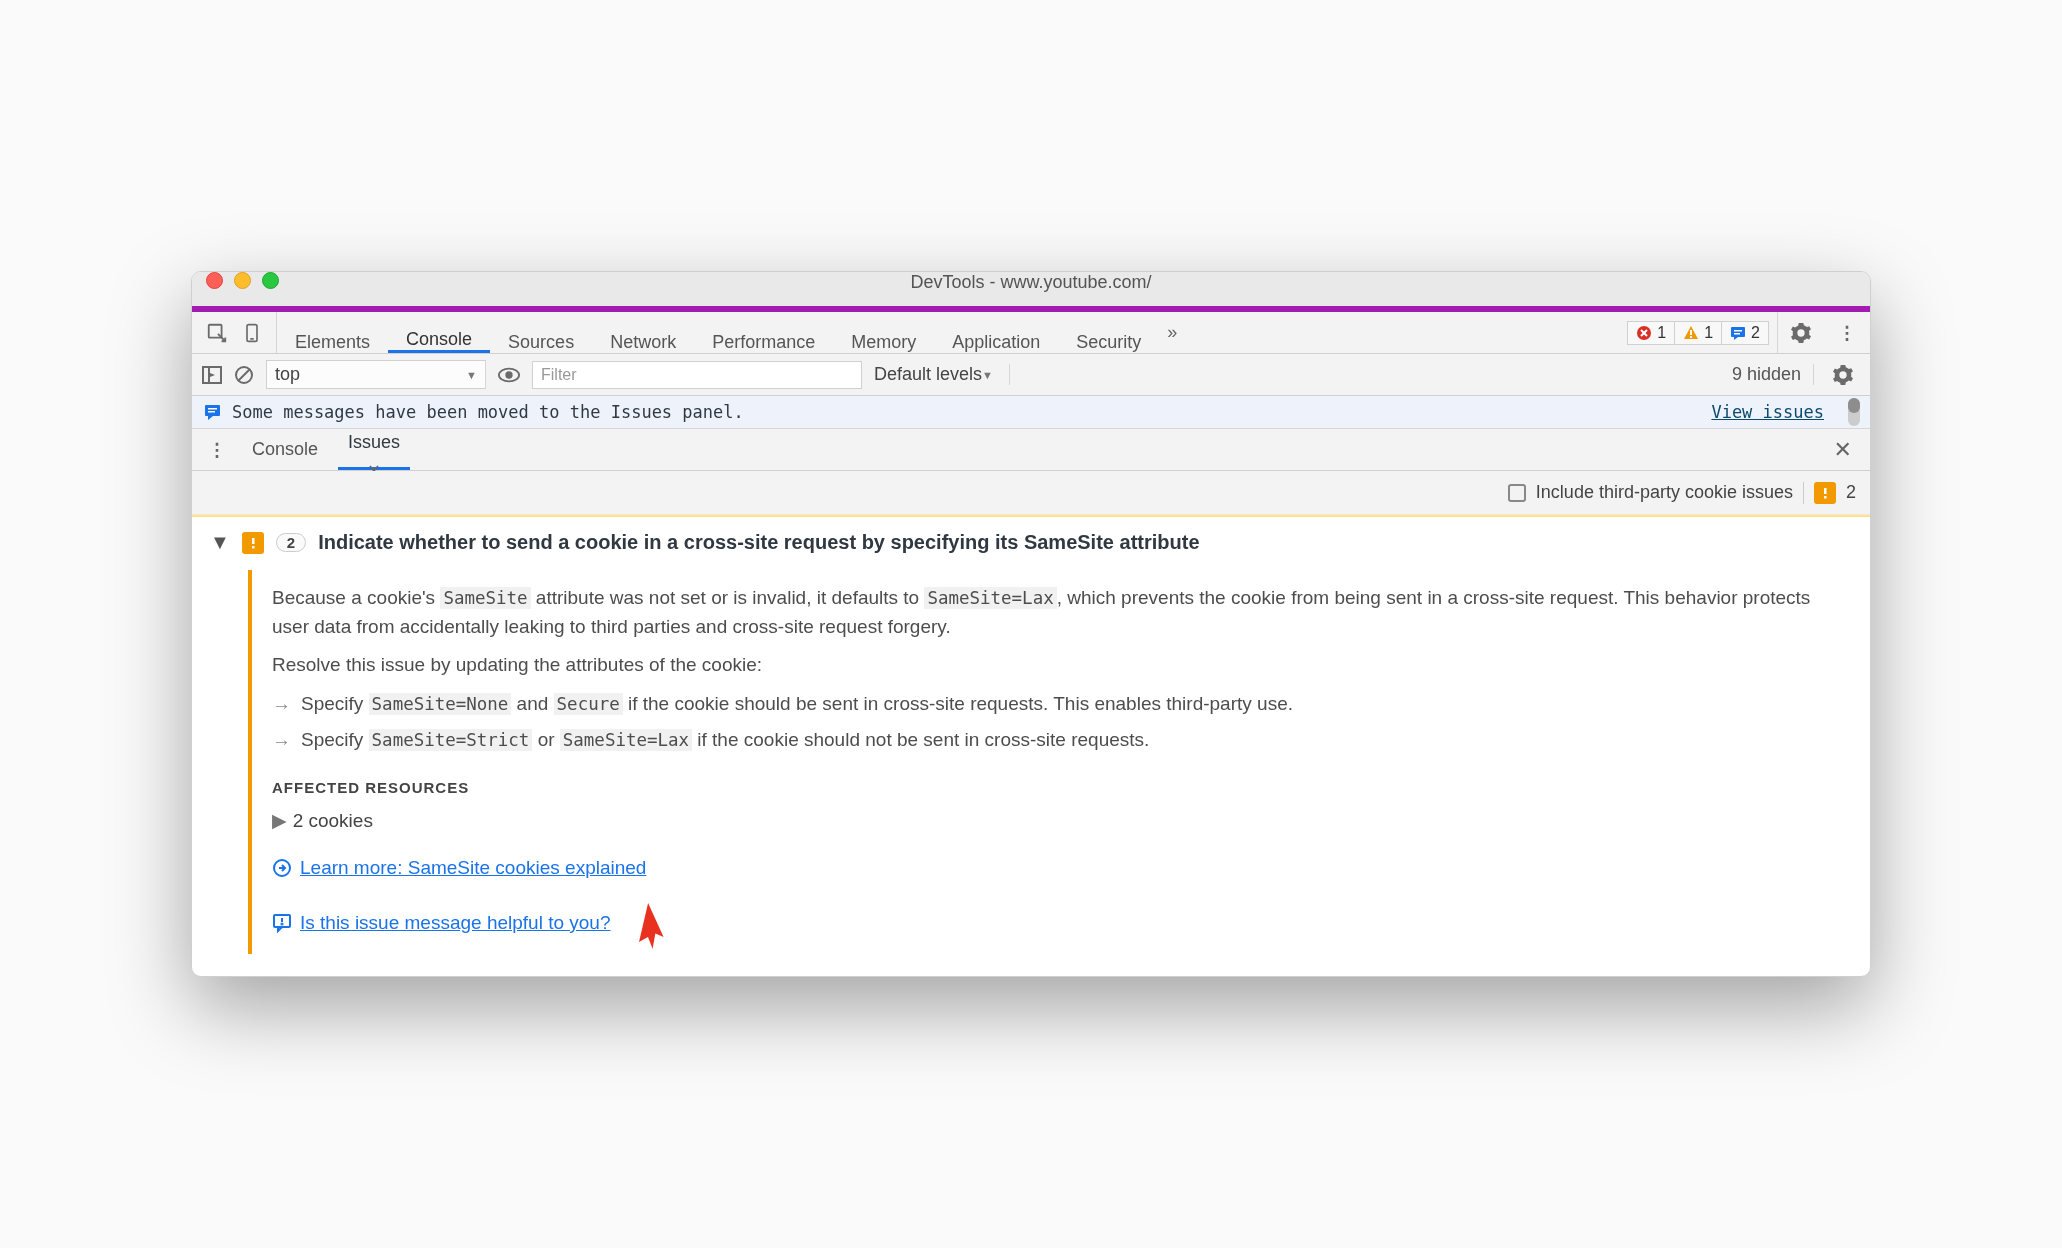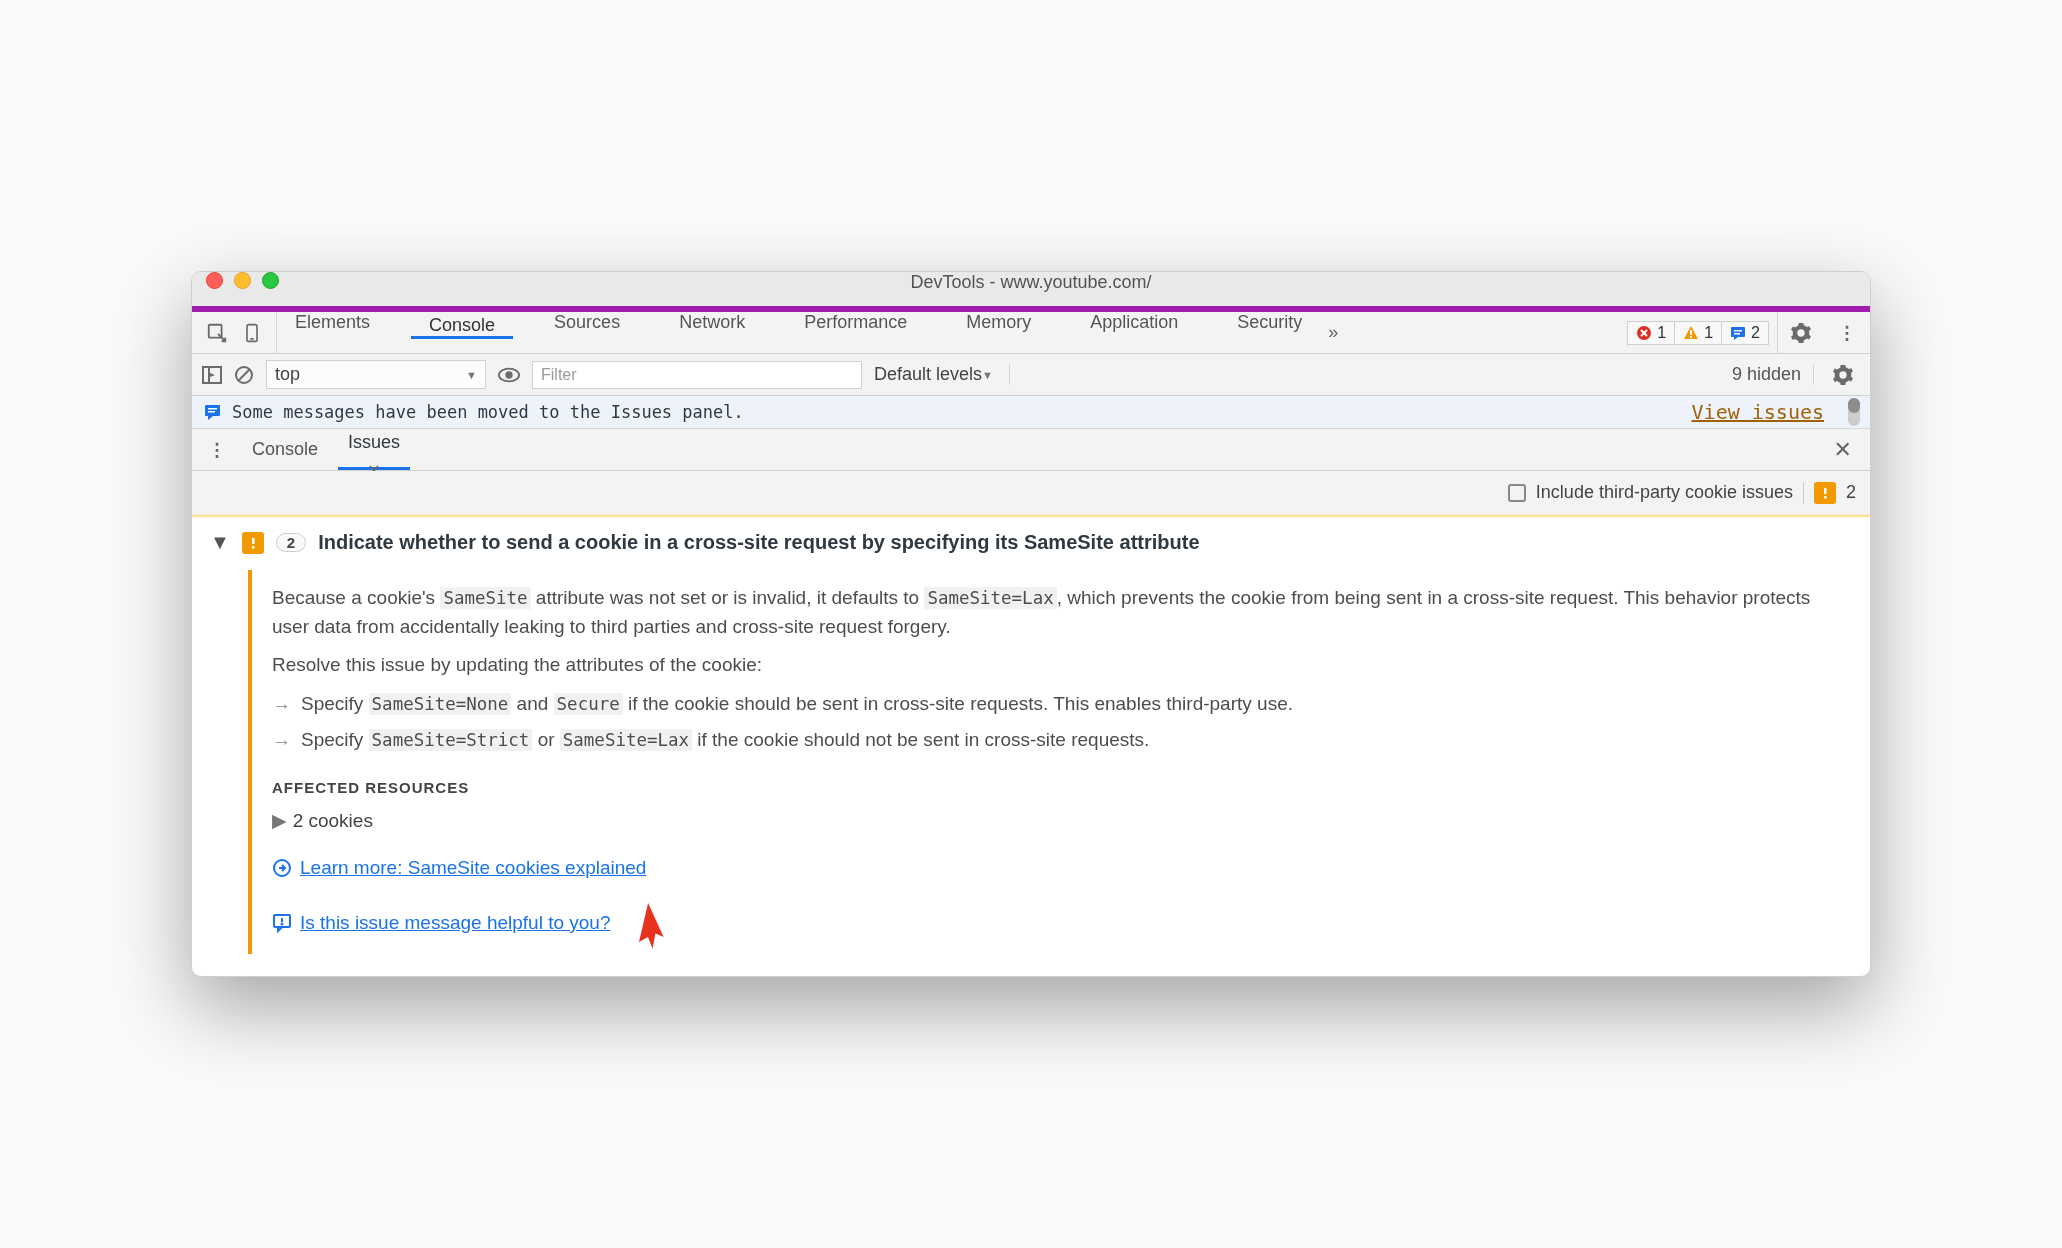--- a/index.html
+++ b/index.html
@@ -60,23 +60,22 @@
   .toolbar1 .left-icons {
     display: flex;
     align-items: center;
     gap: 14px;
     padding: 0 14px;
     height: 100%;
     border-right: 1px solid #d6d6d6;
   }
   .tabs-main {
     display: flex;
-    align-items: flex-start;
+    align-items: flex-end;
     height: 100%;
-    gap: 23px;
   }
   .tabs-main .tab {
     padding: 0 18px;
     display: flex;
     align-items: center;
     color: #555;
     cursor: default;
   }
   .tabs-main .tab.active {
     color: #333;
@@ -168,22 +167,22 @@
   }
   .infobar .msg-icon { color:#1a73e8; margin-right:10px;}
   .infobar .mono {
     font-family: Menlo, Consolas, monospace;
     font-size: 17px;
     color:#303942;
   }
   .infobar .view-link {
     position:absolute; right:46px;
     font-family: Menlo, Consolas, monospace;
-    font-size: 20px;
-    color:#a16207;
+    font-size: 17px;
+    color:#0c4a6e;
     text-decoration: underline;
   }
   .infobar .slot { position:absolute; right:10px; top:2px; bottom:2px; width:12px; background:#ccc; border-radius:6px;}
   .infobar .slot .thumb{position:absolute;left:0;right:0;top:0;height:55%;background:#8d8d8d;border-radius:6px;}
 
   .drawer-tabs {
     height: 42px;
     display:flex;align-items:center;
     border-bottom:1px solid #d0d0d0;
     background:#f3f3f3;

